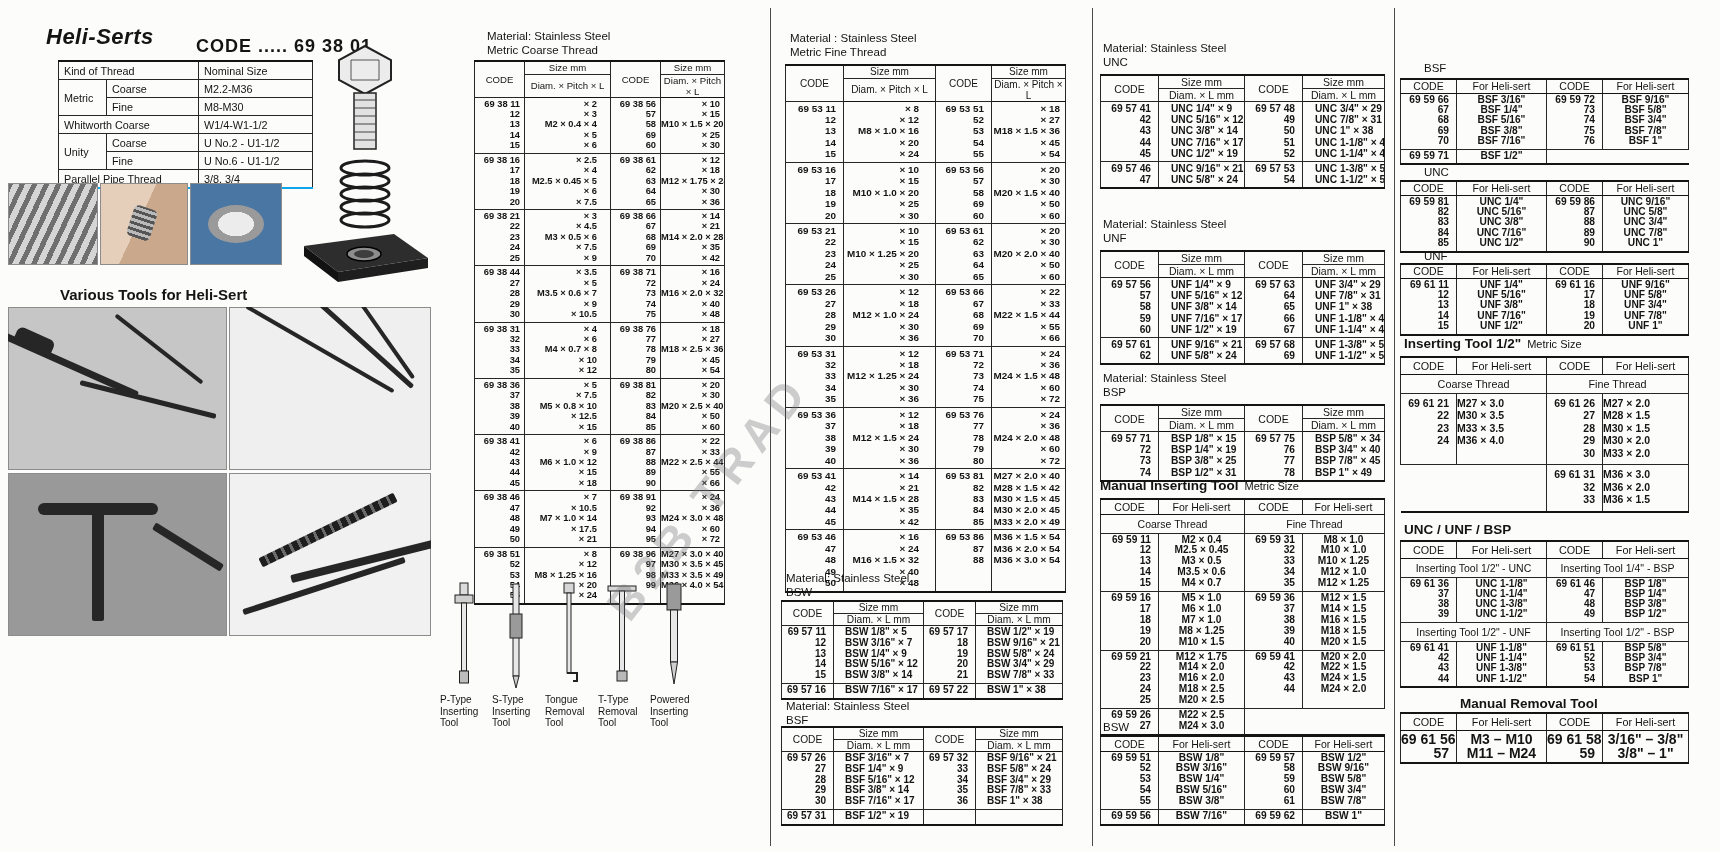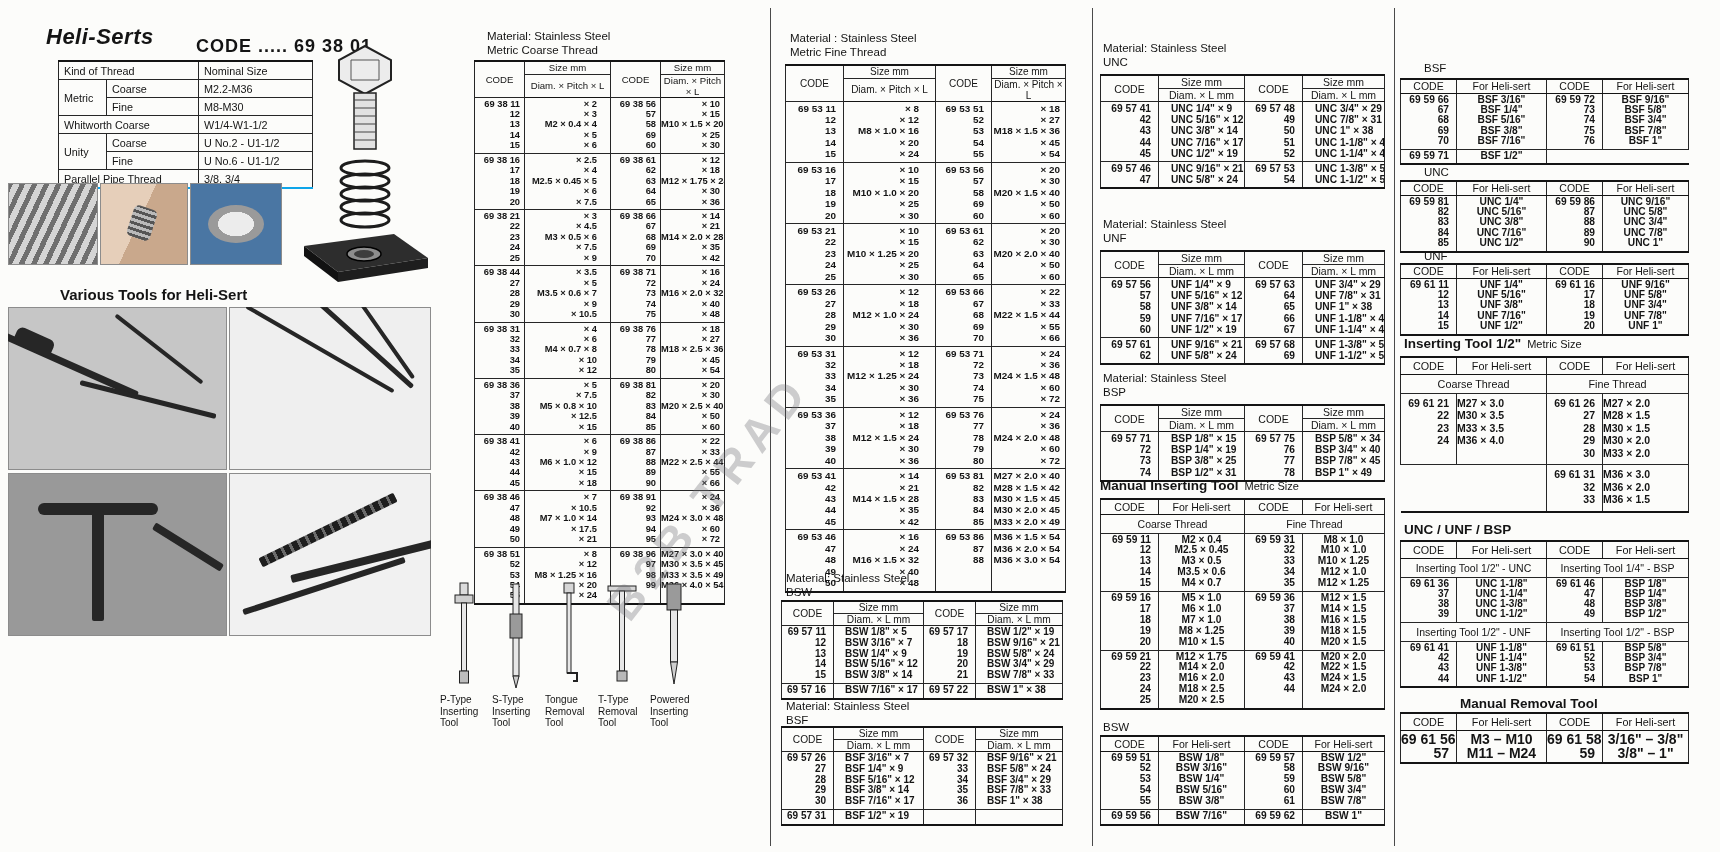--- a/index.html
+++ b/index.html
@@ -1247,20 +1247,32 @@
               <div class="ln cd">43</div>
               <div class="ln cd">44</div>
             </td>
             <td>
               <div class="ln sv">M20 × 2.0</div>
               <div class="ln sv">M22 × 1.5</div>
               <div class="ln sv">M24 × 1.5</div>
               <div class="ln sv">M24 × 2.0</div>
             </td>
           </tr>
+          <tr class="grp">
+            <td>
+              <div class="ln cd">69 59 26</div>
+              <div class="ln cd">27</div>
+            </td>
+            <td>
+              <div class="ln sv">M22 × 2.5</div>
+              <div class="ln sv">M24 × 3.0</div>
+            </td>
+            <td class="void"></td>
+            <td class="void"></td>
+          </tr>
         </tbody>
       </table>
     </div>
 
   <div class="abs tbl-label" style="left:1103px;top:721px">BSW</div>
   <div class="abs tmi" style="left:1100px;top:735px;width:284px">
       <table class="cat">
         <colgroup>
           <col style="width: 58px;">
           <col style="width: 86px;">

